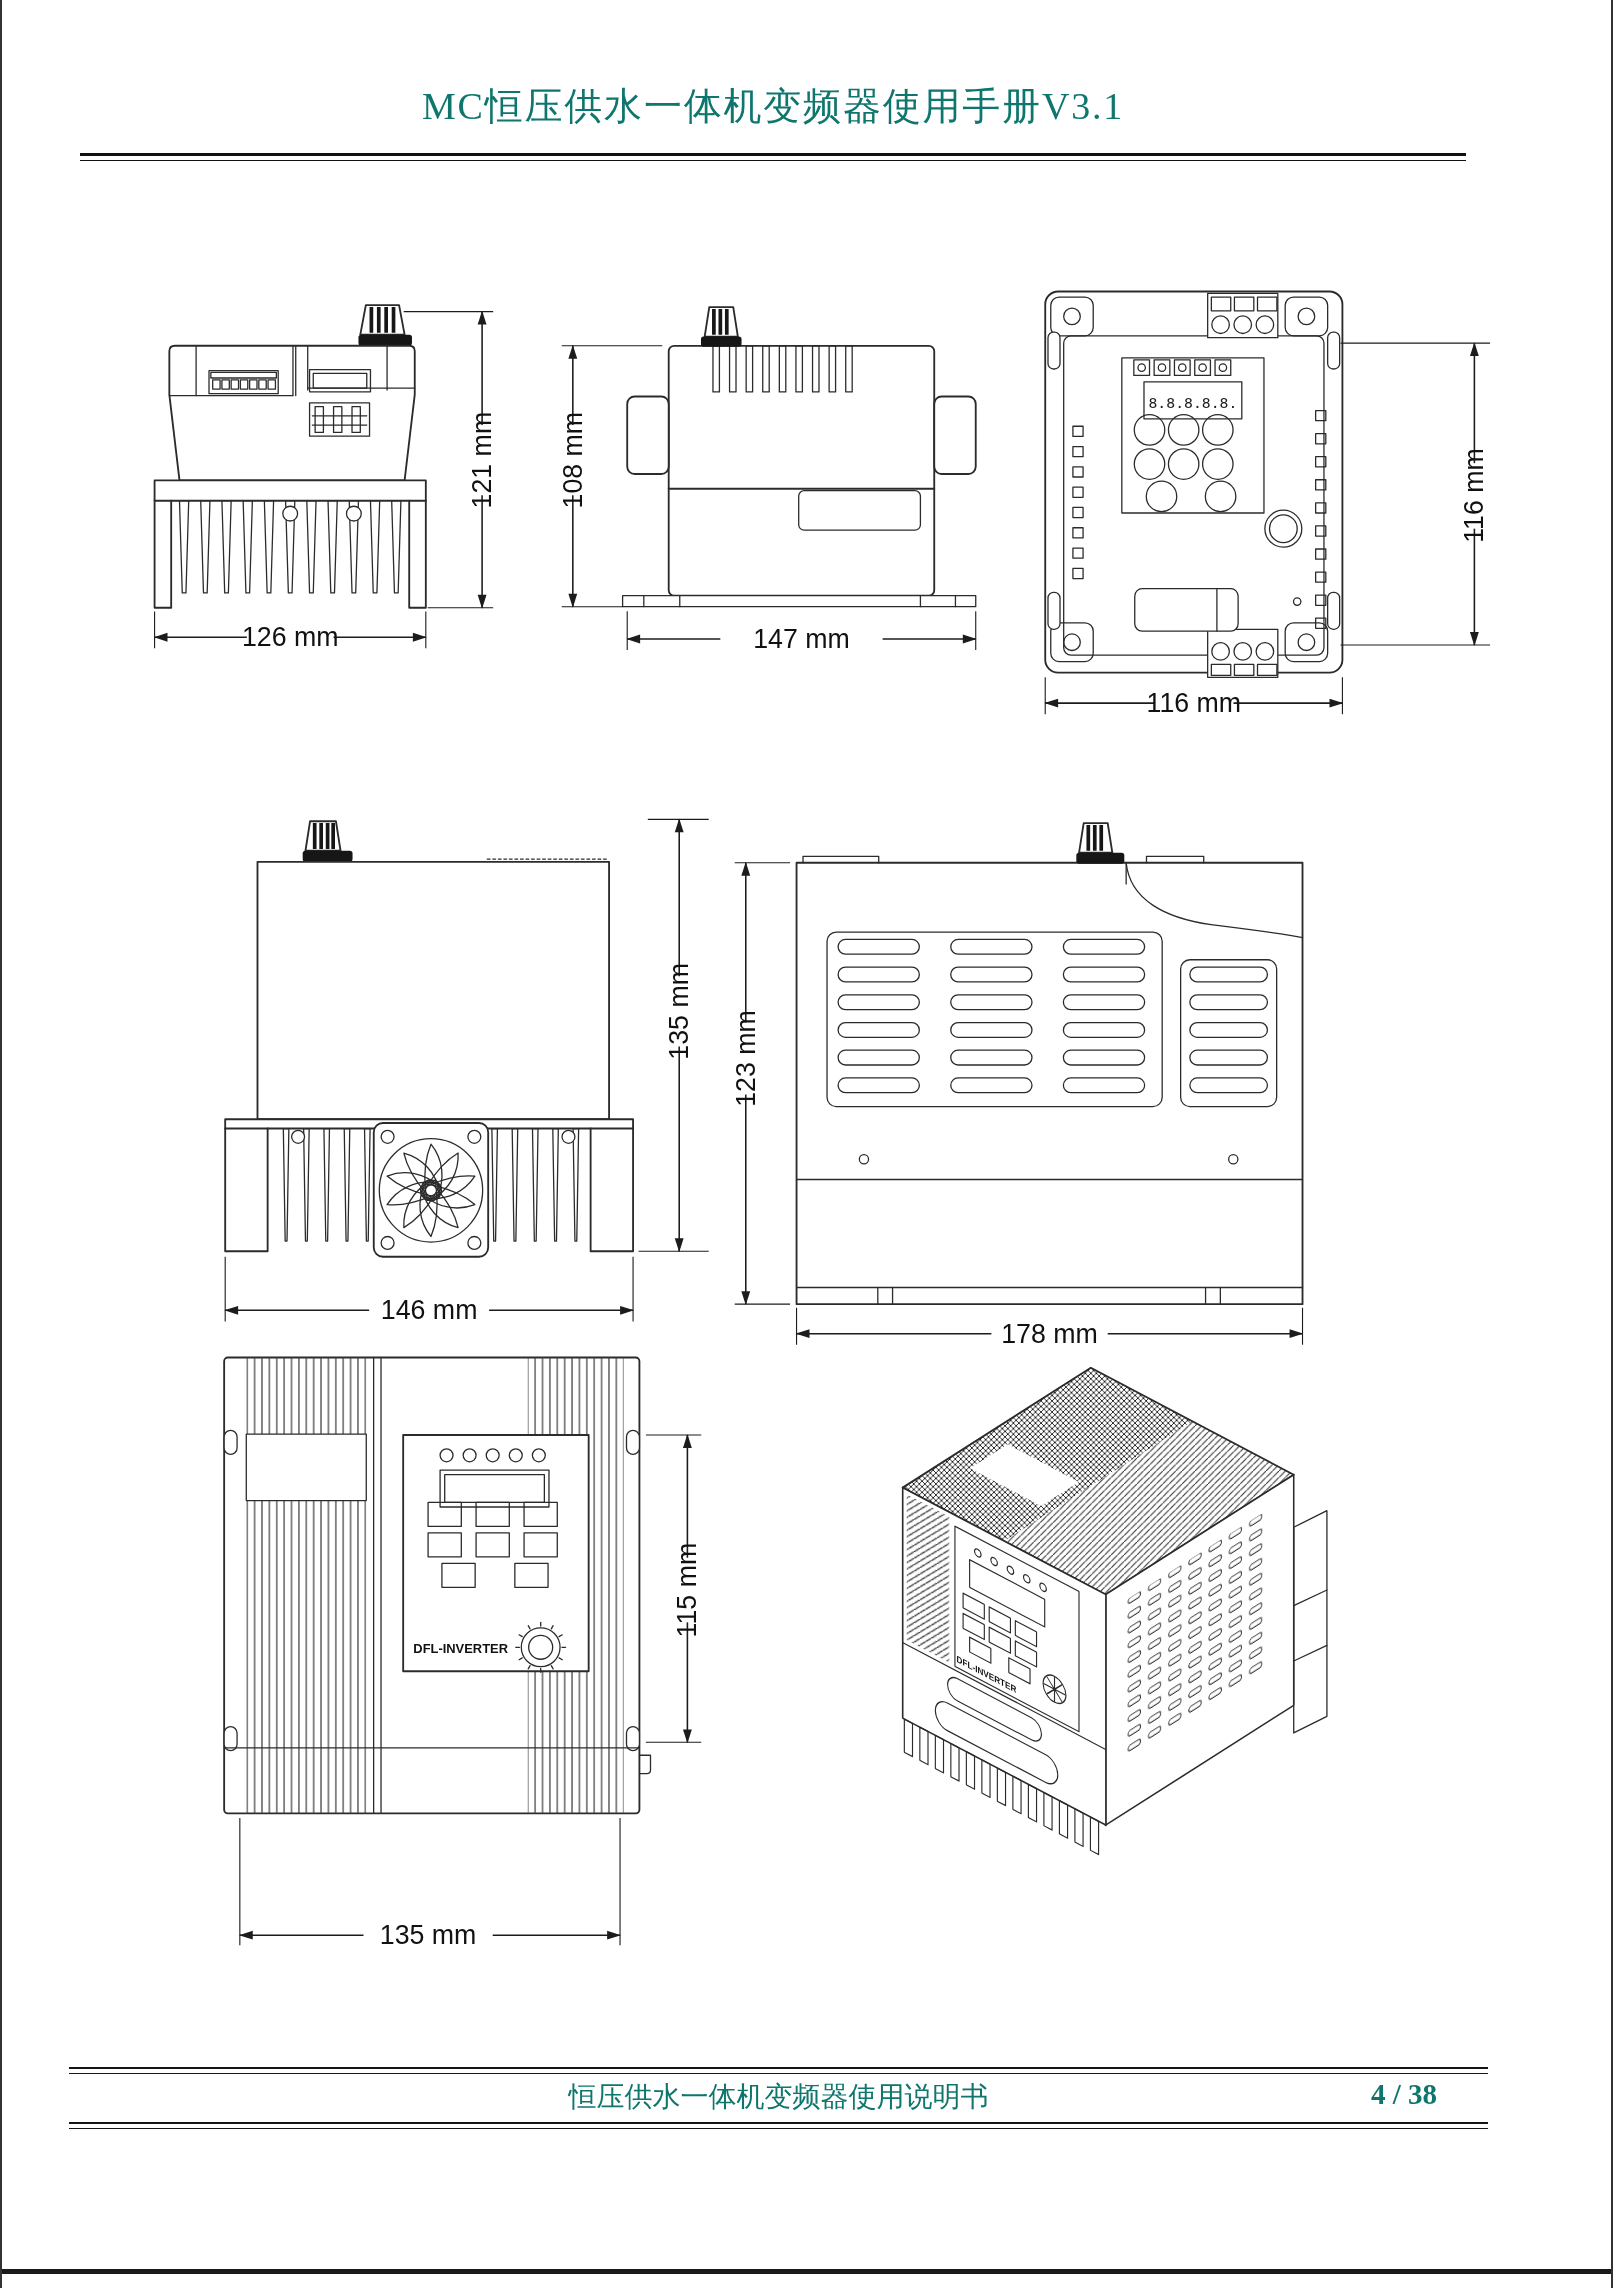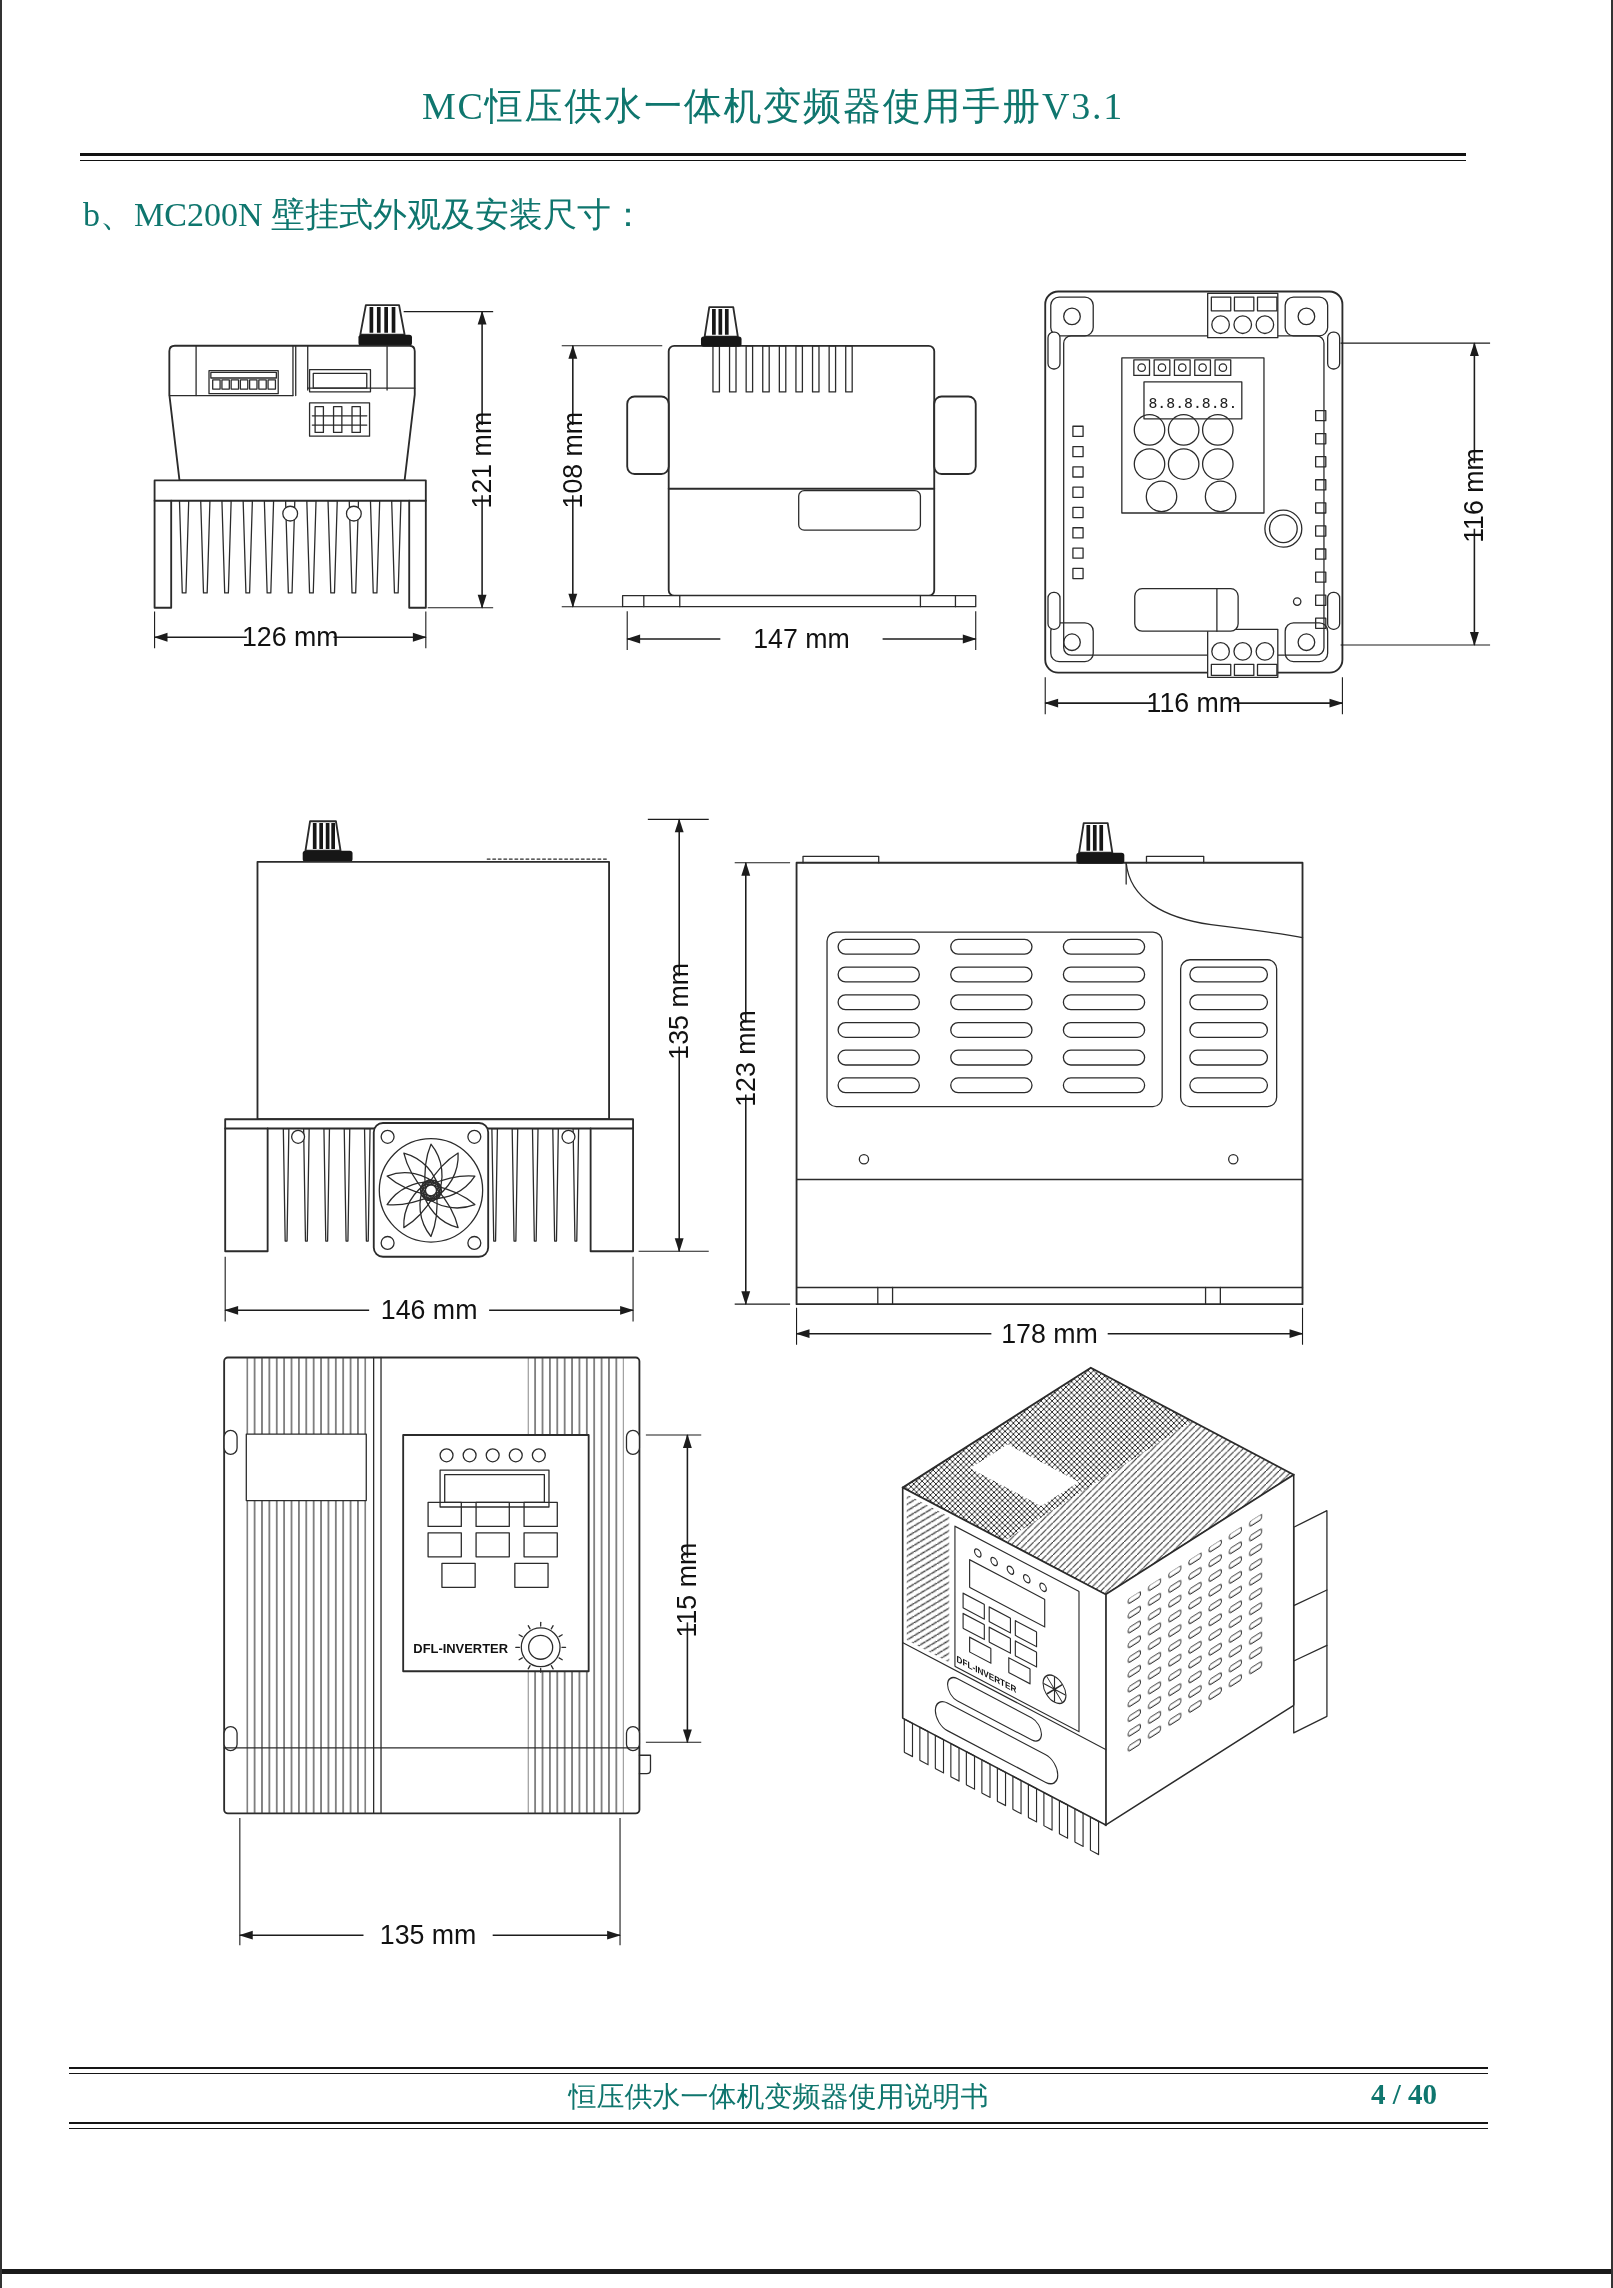--- a/index.html
+++ b/index.html
@@ -34,21 +34,20 @@
   text.dimtxt{text-anchor:middle;dominant-baseline:central;}
 </style>
 </head>
 <body>
 
 <div class="page">
 
   <div class="hdr-title">MC恒压供水一体机变频器使用手册V3.1</div>
   <div class="hdr-rule"></div>
 
-  <div class="sec-head sec-b">b、MC200N 壁挂式外观及安装尺寸：</div>
 
   <svg class="drw" style="left:88px;top:268px" width="429" height="411" viewBox="0 0 465 445">
     <defs>
       <marker id="da" markerUnits="userSpaceOnUse" markerWidth="16" markerHeight="12" refX="15" refY="6" orient="auto">
         <path d="M16,6 L1,1.2 L1,10.8 Z" fill="#1c1c1c"></path>
       </marker>
     </defs>
     <g>
       <path d="M299,40 L335,40 L341,72 L293,72 Z" class="ln2"></path>
       <path d="M305,42 V70 M313,42 V70 M321,42 V70 M329,42 V70" stroke="#161616" stroke-width="4"></path>
@@ -518,18 +517,18 @@
           <rect x="173" y="250" width="10" height="36"></rect>
         <rect x="192" y="250" width="10" height="36"></rect>
           <rect x="211" y="250" width="10" height="36"></rect>
         <rect x="230" y="250" width="10" height="36"></rect>
       </g>
     </g>
   </svg>
 
   <div class="ftr-rule r1"></div>
   <div class="ftr-title">恒压供水一体机变频器使用说明书</div>
-  <div class="ftr-page">4 / 40</div>
+  <div class="ftr-page">4 / 38</div>
   <div class="ftr-rule r2"></div>
   <div class="btm-border"></div>
 
 </div>
 
 
 </body></html>

